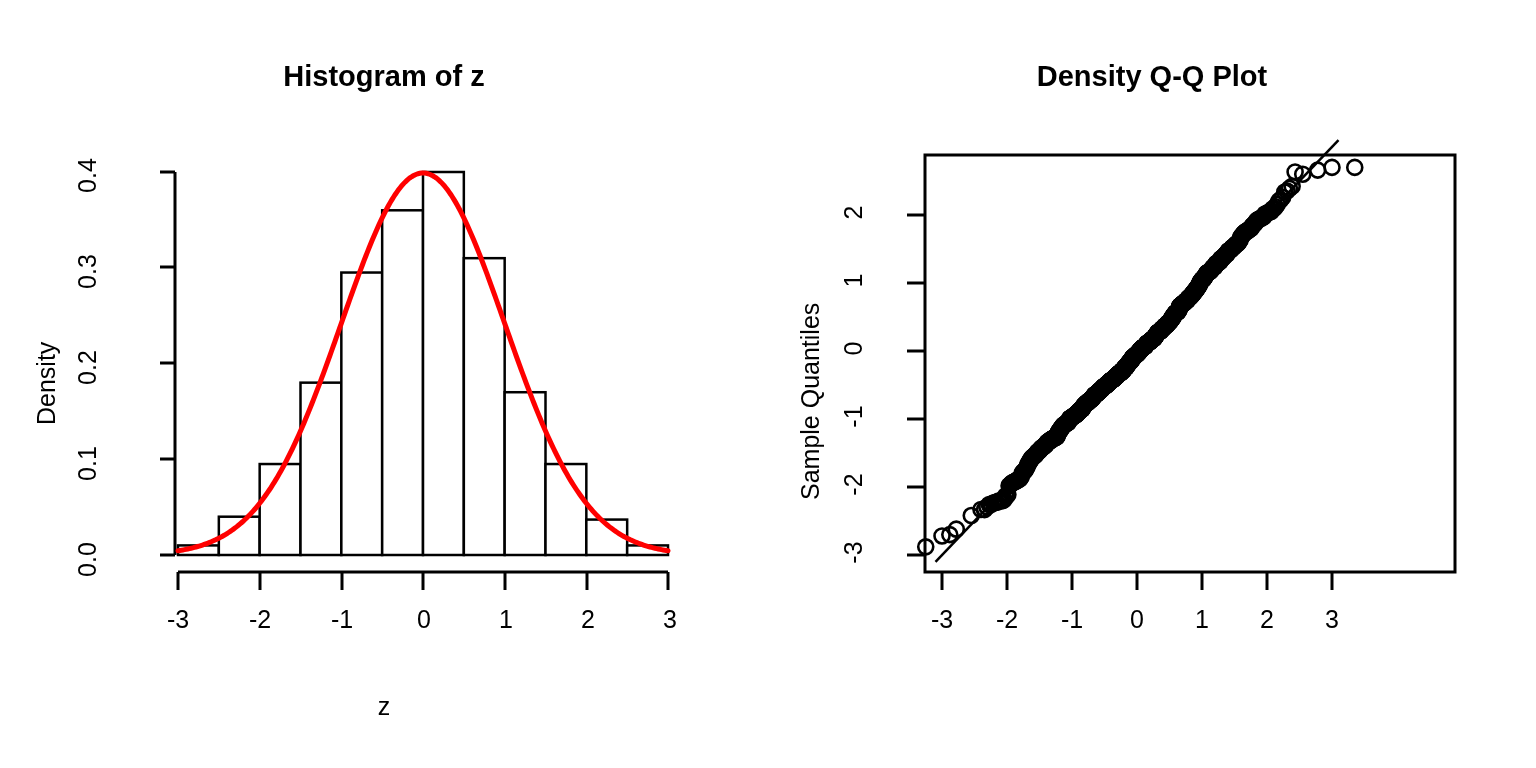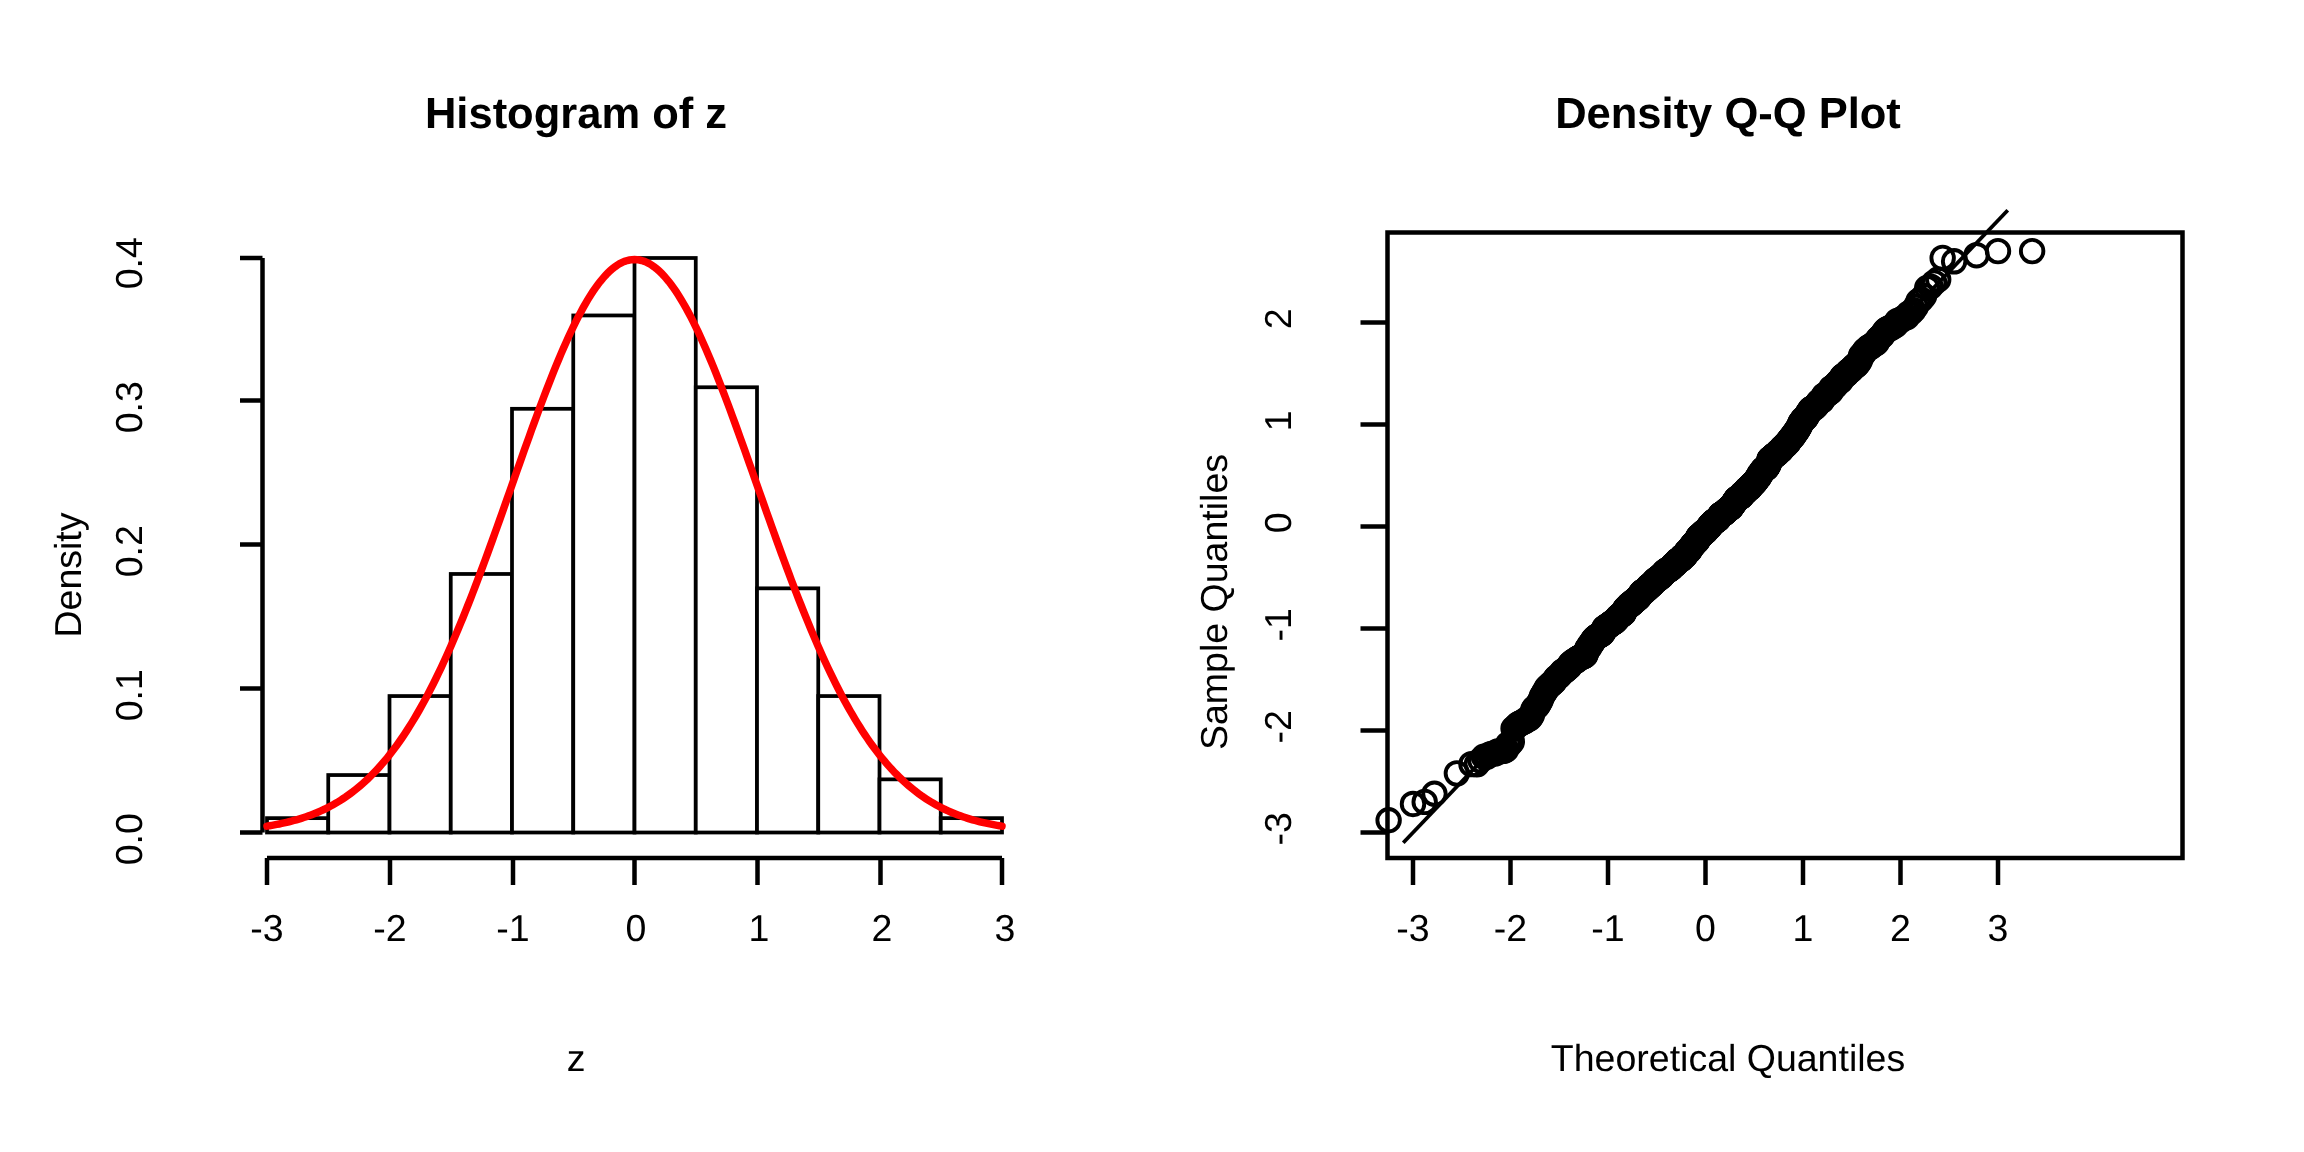--- a/index.html
+++ b/index.html
@@ -137,21 +137,20 @@
       <path id="hist-curve" fill="none" stroke="#FF0000" stroke-width="5" stroke-linecap="round" d="M178.00,550.76 L179.63,550.50 L181.27,550.22 L182.90,549.93 L184.53,549.62 L186.17,549.30 L187.80,548.96 L189.43,548.60 L191.07,548.23 L192.70,547.84 L194.33,547.42 L195.97,546.99 L197.60,546.53 L199.23,546.05 L200.87,545.55 L202.50,545.02 L204.13,544.47 L205.77,543.89 L207.40,543.29 L209.03,542.66 L210.67,541.99 L212.30,541.30 L213.93,540.58 L215.57,539.83 L217.20,539.04 L218.83,538.22 L220.47,537.36 L222.10,536.47 L223.73,535.54 L225.37,534.57 L227.00,533.56 L228.63,532.51 L230.27,531.42 L231.90,530.28 L233.53,529.10 L235.17,527.88 L236.80,526.61 L238.43,525.29 L240.07,523.92 L241.70,522.50 L243.33,521.03 L244.97,519.51 L246.60,517.94 L248.23,516.31 L249.87,514.63 L251.50,512.89 L253.13,511.09 L254.77,509.23 L256.40,507.32 L258.03,505.34 L259.67,503.30 L261.30,501.20 L262.93,499.04 L264.57,496.82 L266.20,494.53 L267.83,492.17 L269.47,489.75 L271.10,487.27 L272.73,484.71 L274.37,482.09 L276.00,479.41 L277.63,476.65 L279.27,473.83 L280.90,470.94 L282.53,467.98 L284.17,464.95 L285.80,461.85 L287.43,458.69 L289.07,455.46 L290.70,452.16 L292.33,448.79 L293.97,445.36 L295.60,441.86 L297.23,438.30 L298.87,434.68 L300.50,430.99 L302.13,427.24 L303.77,423.42 L305.40,419.55 L307.03,415.62 L308.67,411.64 L310.30,407.59 L311.93,403.50 L313.57,399.35 L315.20,395.16 L316.83,390.91 L318.47,386.63 L320.10,382.29 L321.73,377.92 L323.37,373.51 L325.00,369.07 L326.63,364.59 L328.27,360.08 L329.90,355.55 L331.53,350.99 L333.17,346.41 L334.80,341.81 L336.43,337.20 L338.07,332.58 L339.70,327.95 L341.33,323.31 L342.97,318.68 L344.60,314.05 L346.23,309.43 L347.87,304.82 L349.50,300.22 L351.13,295.65 L352.77,291.10 L354.40,286.57 L356.03,282.08 L357.67,277.62 L359.30,273.20 L360.93,268.83 L362.57,264.50 L364.20,260.23 L365.83,256.02 L367.47,251.86 L369.10,247.77 L370.73,243.75 L372.37,239.81 L374.00,235.94 L375.63,232.15 L377.27,228.45 L378.90,224.84 L380.53,221.32 L382.17,217.90 L383.80,214.58 L385.43,211.36 L387.07,208.26 L388.70,205.26 L390.33,202.38 L391.97,199.62 L393.60,196.98 L395.23,194.47 L396.87,192.08 L398.50,189.82 L400.13,187.70 L401.77,185.71 L403.40,183.86 L405.03,182.15 L406.67,180.58 L408.30,179.15 L409.93,177.87 L411.57,176.74 L413.20,175.75 L414.83,174.92 L416.47,174.23 L418.10,173.70 L419.73,173.32 L421.37,173.09 L423.00,173.01 L424.63,173.09 L426.27,173.32 L427.90,173.70 L429.53,174.23 L431.17,174.92 L432.80,175.75 L434.43,176.74 L436.07,177.87 L437.70,179.15 L439.33,180.58 L440.97,182.15 L442.60,183.86 L444.23,185.71 L445.87,187.70 L447.50,189.82 L449.13,192.08 L450.77,194.47 L452.40,196.98 L454.03,199.62 L455.67,202.38 L457.30,205.26 L458.93,208.26 L460.57,211.36 L462.20,214.58 L463.83,217.90 L465.47,221.32 L467.10,224.84 L468.73,228.45 L470.37,232.15 L472.00,235.94 L473.63,239.81 L475.27,243.75 L476.90,247.77 L478.53,251.86 L480.17,256.02 L481.80,260.23 L483.43,264.50 L485.07,268.83 L486.70,273.20 L488.33,277.62 L489.97,282.08 L491.60,286.57 L493.23,291.10 L494.87,295.65 L496.50,300.22 L498.13,304.82 L499.77,309.43 L501.40,314.05 L503.03,318.68 L504.67,323.31 L506.30,327.95 L507.93,332.58 L509.57,337.20 L511.20,341.81 L512.83,346.41 L514.47,350.99 L516.10,355.55 L517.73,360.08 L519.37,364.59 L521.00,369.07 L522.63,373.51 L524.27,377.92 L525.90,382.29 L527.53,386.63 L529.17,390.91 L530.80,395.16 L532.43,399.35 L534.07,403.50 L535.70,407.59 L537.33,411.64 L538.97,415.62 L540.60,419.55 L542.23,423.42 L543.87,427.24 L545.50,430.99 L547.13,434.68 L548.77,438.30 L550.40,441.86 L552.03,445.36 L553.67,448.79 L555.30,452.16 L556.93,455.46 L558.57,458.69 L560.20,461.85 L561.83,464.95 L563.47,467.98 L565.10,470.94 L566.73,473.83 L568.37,476.65 L570.00,479.41 L571.63,482.09 L573.27,484.71 L574.90,487.27 L576.53,489.75 L578.17,492.17 L579.80,494.53 L581.43,496.82 L583.07,499.04 L584.70,501.20 L586.33,503.30 L587.97,505.34 L589.60,507.32 L591.23,509.23 L592.87,511.09 L594.50,512.89 L596.13,514.63 L597.77,516.31 L599.40,517.94 L601.03,519.51 L602.67,521.03 L604.30,522.50 L605.93,523.92 L607.57,525.29 L609.20,526.61 L610.83,527.88 L612.47,529.10 L614.10,530.28 L615.73,531.42 L617.37,532.51 L619.00,533.56 L620.63,534.57 L622.27,535.54 L623.90,536.47 L625.53,537.36 L627.17,538.22 L628.80,539.04 L630.43,539.83 L632.07,540.58 L633.70,541.30 L635.33,541.99 L636.97,542.66 L638.60,543.29 L640.23,543.89 L641.87,544.47 L643.50,545.02 L645.13,545.55 L646.77,546.05 L648.40,546.53 L650.03,546.99 L651.67,547.42 L653.30,547.84 L654.93,548.23 L656.57,548.60 L658.20,548.96 L659.83,549.30 L661.47,549.62 L663.10,549.93 L664.73,550.22 L666.37,550.50 L668.00,550.76"></path>
     </svg>
   </div>
 
   <div class="panel" id="qq-panel">
 
     <div class="plot-title" id="qq-title">Density Q-Q Plot</div>
 
     <div class="axis-title-vert" style="left:28px; top:500px;">Sample Quantiles</div>
 
-    <div class="axis-title" style="left:0px; top:692px; width:768px; text-align:center;">Theoretical Quantiles</div>
 
     <div class="tick-label-vert" style="left:60px; top:538px; width:50px;">-3</div>
     <div class="tick-label-vert" style="left:60px; top:470px; width:50px;">-2</div>
     <div class="tick-label-vert" style="left:60px; top:402px; width:50px;">-1</div>
     <div class="tick-label-vert" style="left:60px; top:334px; width:50px;">0</div>
     <div class="tick-label-vert" style="left:60px; top:266px; width:50px;">1</div>
     <div class="tick-label-vert" style="left:60px; top:198px; width:50px;">2</div>
 
     <div class="tick-label" style="left:144px; top:605px; width:60px;">-3</div>
     <div class="tick-label" style="left" :=""></div>

